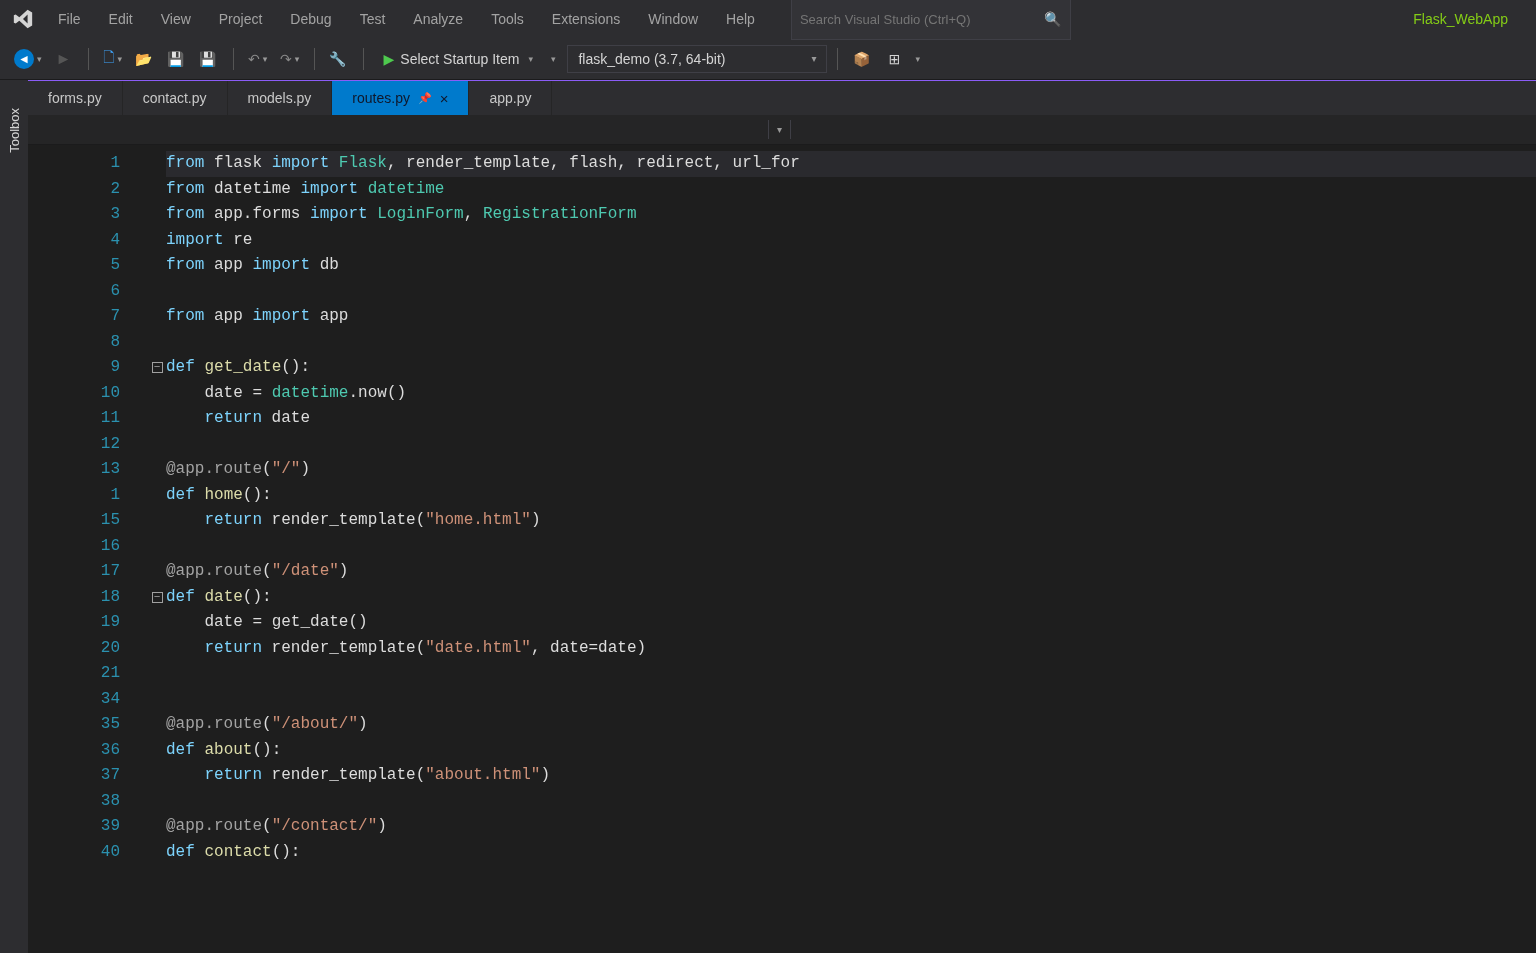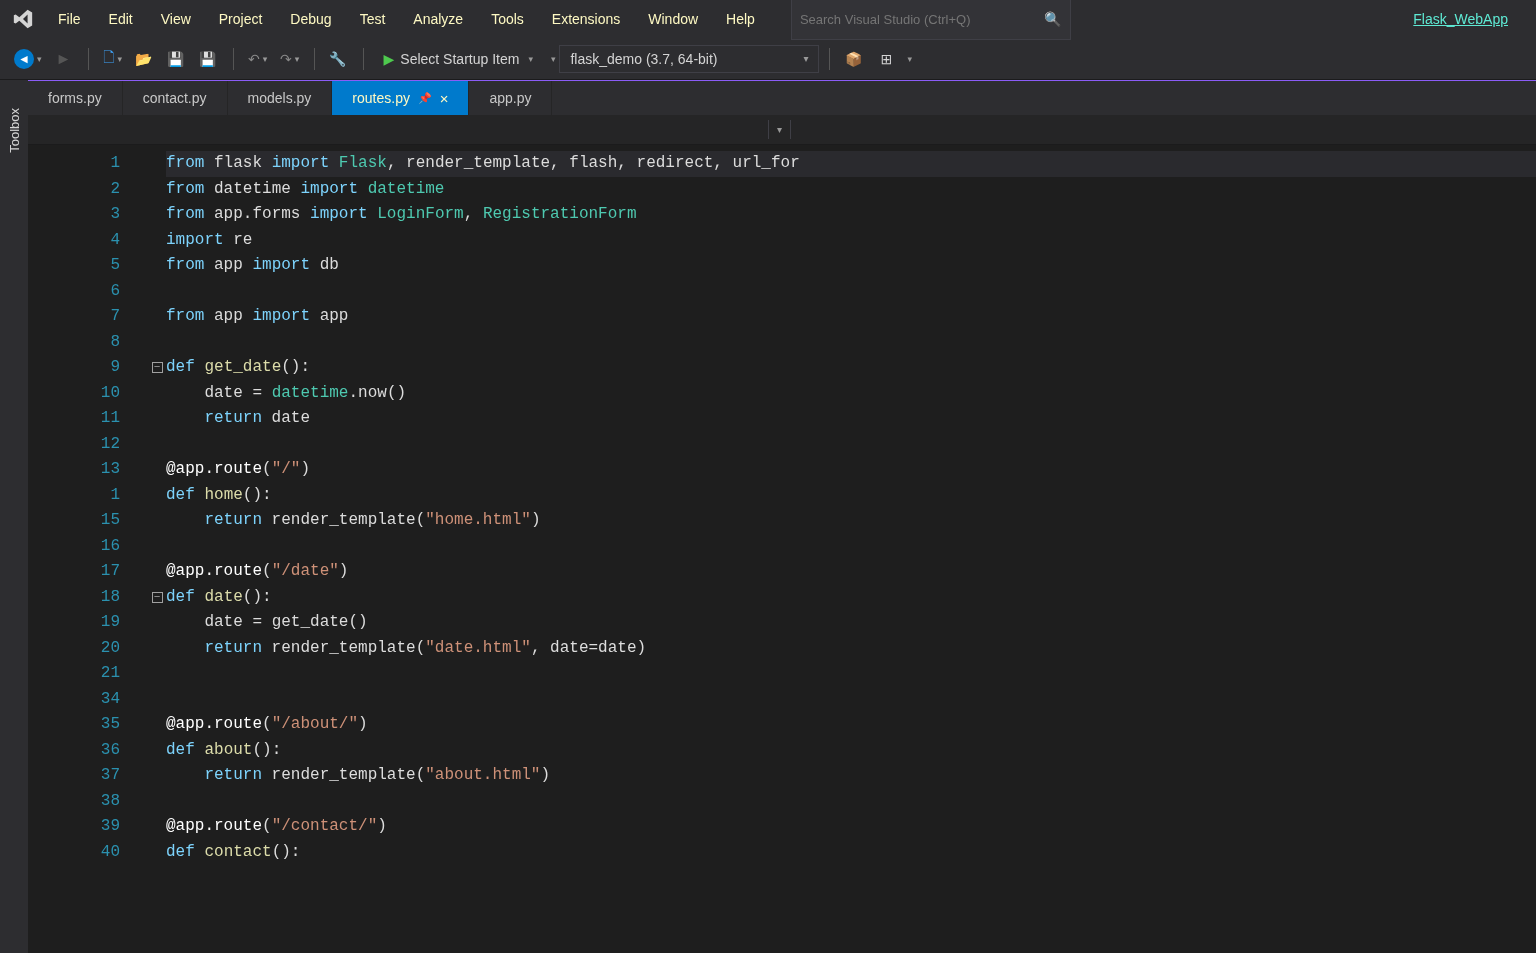--- a/index.html
+++ b/index.html
@@ -23,21 +23,21 @@
   gap: 2px;
 }
 .menubar .logo {
   display: flex;
   align-items: center;
   padding: 0 8px 0 4px;
 }
 .menubar .logo svg { width: 22px; height: 22px; }
 .menubar .menu-item {
   padding: 6px 14px;
-  color: #fef9c3;
+  color: #a3a3a3;
   cursor: pointer;
 }
 .menubar .search-box {
   margin-left: 20px;
   width: 280px;
   height: 42px;
   background: #333337;
   border: 1px solid #3f3f46;
   display: flex;
   align-items: center;
@@ -48,22 +48,21 @@
   background: transparent;
   border: none;
   outline: none;
   color: #999;
   font-size: 13px;
 }
 .menubar .search-box .search-icon { color: #d4d4d4; font-size: 14px; margin-left: 6px; }
 .menubar .project-name {
   margin-left: auto;
   padding: 0 20px;
-  color: #5eead4;
-  text-decoration: underline;
+  color: #84cc16;
 }
 
 
 .toolbar {
   display: flex;
   align-items: center;
   height: 42px;
   background: #2d2d30;
   padding: 0 10px;
   gap: 4px;
@@ -100,20 +99,21 @@
   height: 28px;
 }
 .toolbar .start-btn .play { color: #4ec94e; font-size: 14px; }
 .toolbar .env-select {
   border: 1px solid #3f3f46;
   height: 28px;
   display: flex;
   align-items: center;
   padding: 0 10px;
   min-width: 260px;
+  margin-left: 8px;
   color: #d4d4d4;
 }
 .toolbar .env-select .dd { margin-left: auto; font-size: 10px; color: #999;}
 
 .icon-color-blue { color:#3ea6ff;}
 .icon-color-orange { color:#e8a33d;}
 .icon-color-yellow{color:#dcdcaa;}
 
 
 .side-toolbox {
@@ -158,21 +158,21 @@
   align-items: center;
   padding: 0 20px;
   color: #c8c8c8;
   font-size: 14px;
   border-right: 1px solid #252526;
   cursor: pointer;
   gap: 8px;
 }
 .doctab.active {
   background: #007acc;
-  color: #fef9c3;
+  color: #0f172a;
   justify-content: flex-end;
 }
 .doctab .pin { font-size: 11px; }
 .doctab .close { font-size: 15px; }
 
 
 .navbar-under {
   height: 30px;
   background: #252526;
   border-bottom: 1px solid #1b1b1c;
@@ -223,21 +223,21 @@
 }
 .code .line { height: 25.5px; }
 .code .line.hl { background: #2a2a2e; }
 
 
 .kw  { color: #7dd3fc; }  
 .cls { color: #4ec9b0; }  
 .fn  { color: #dcdcaa; }  
 .str { color: #ce9178; }  
 .id  { color: #dcdcdc; }  
-.dec { color: #ffffff; }  
+.dec { color: #a3a3a3; }  
 .punc{ color: #dcdcdc; }
 .mod { color: #dcdcdc; }  
 .op  { color: #dcdcdc; }
 </style>
 </head>
 <body>
 
 <div class="menubar">
   <div class="logo">
     <svg viewBox="0 0 24 24" fill="#d4d4d4">

